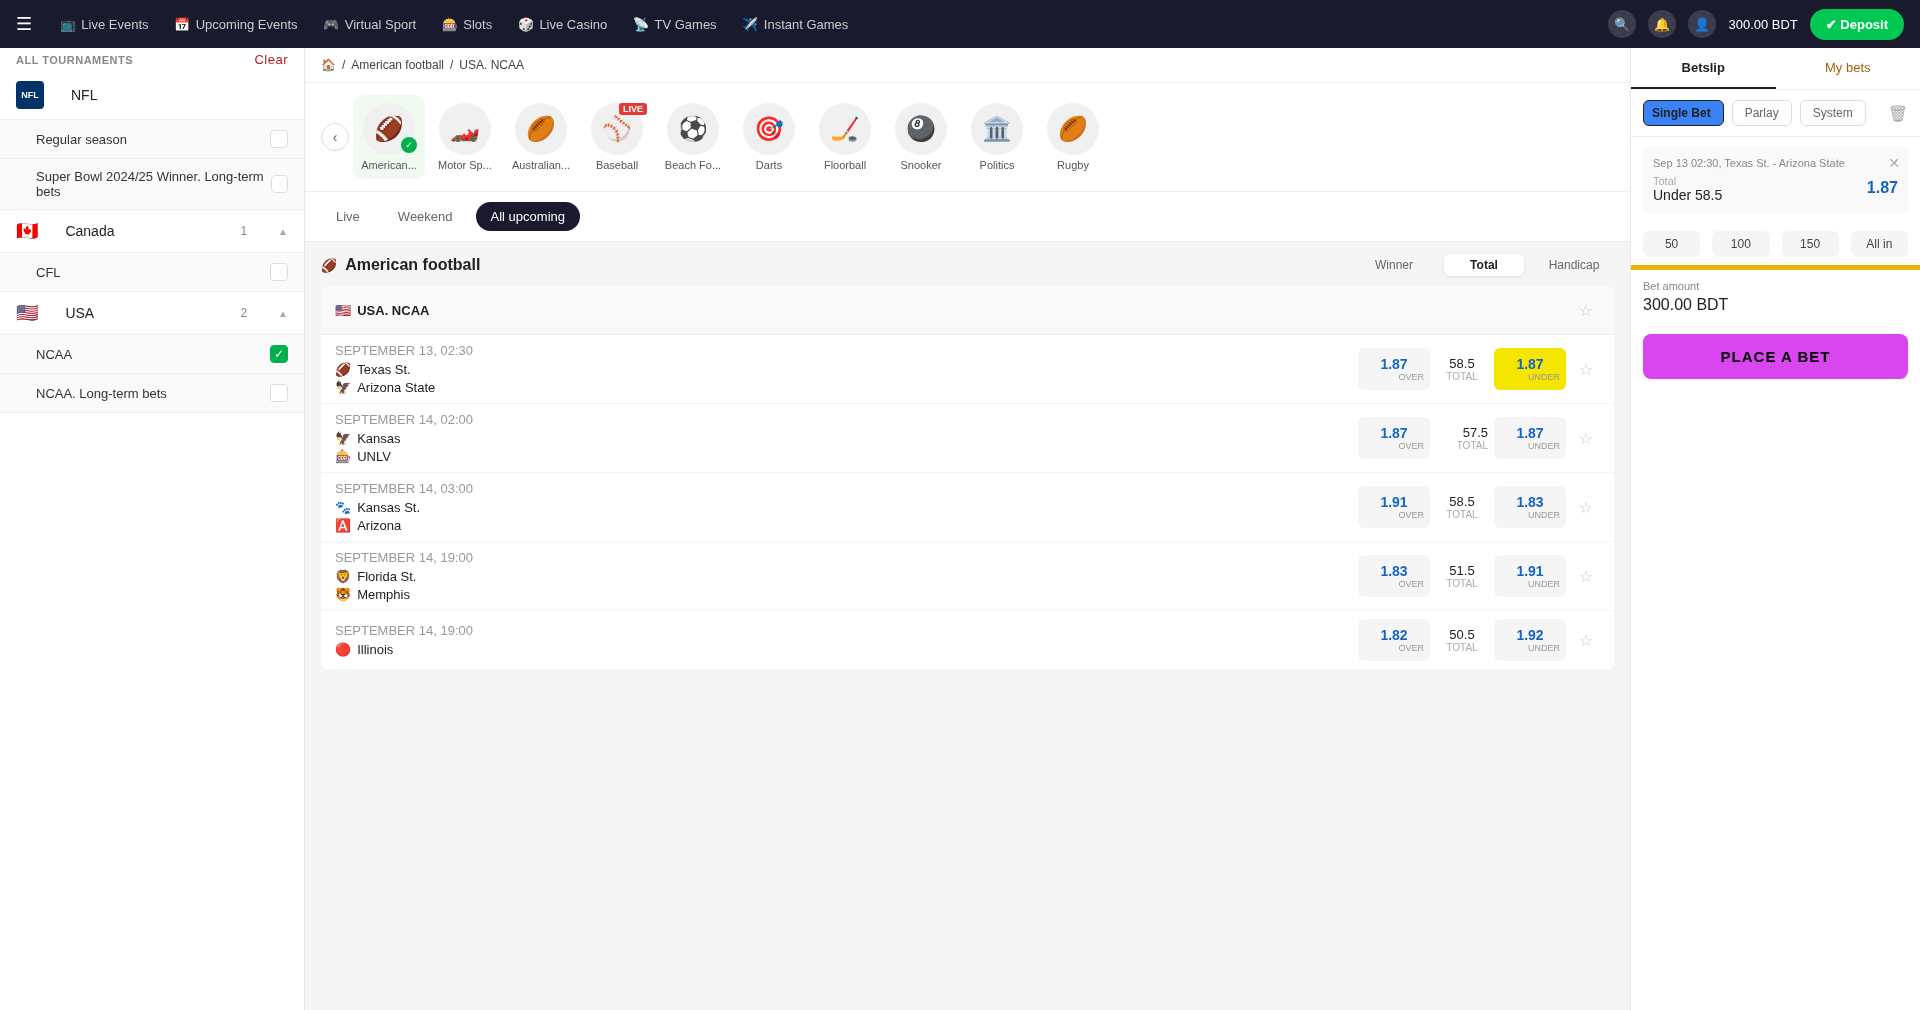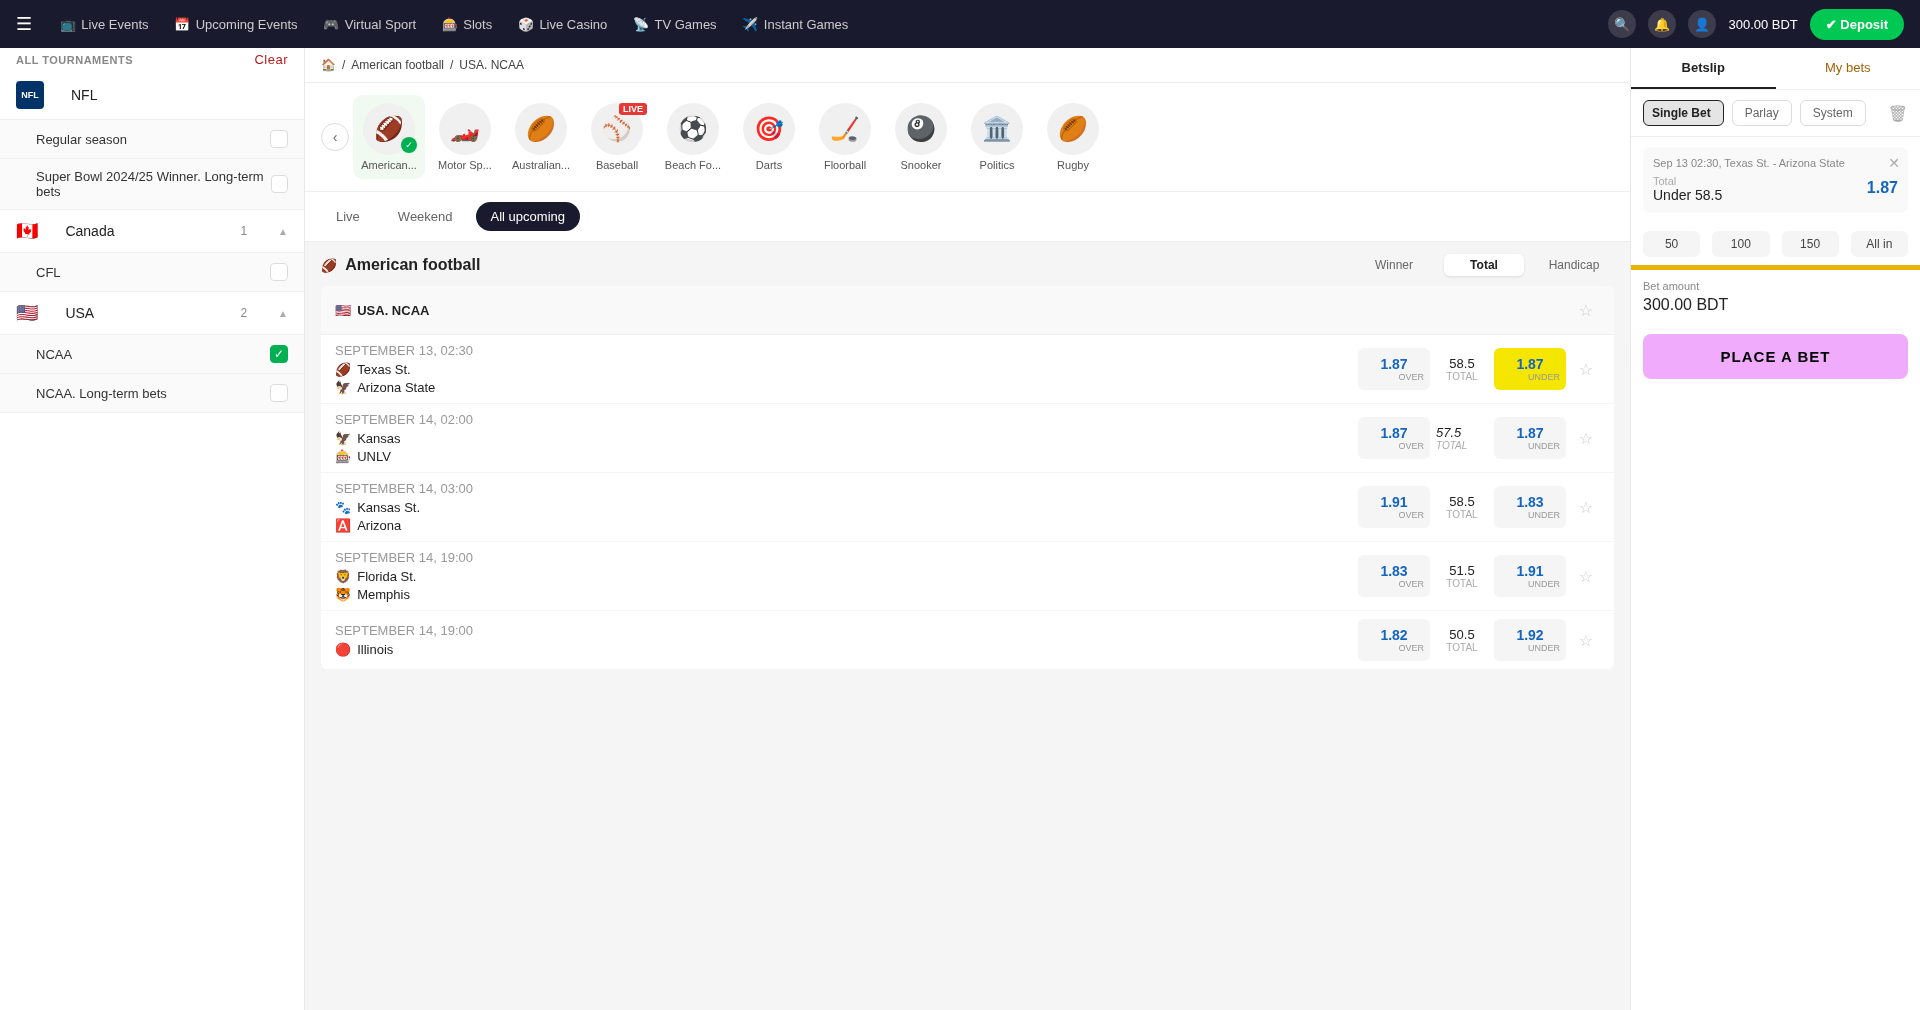--- a/index.html
+++ b/index.html
@@ -187,21 +187,21 @@
     }
     .betslip-tab.active { color: #222; font-weight: 600; border-bottom: 2px solid #222; }
     .bet-type-tabs {
       display: flex; align-items: center; gap: 8px; padding: 10px 12px;
       border-bottom: 1px solid #eee;
     }
     .bet-type-btn {
       padding: 5px 12px; border-radius: 6px; font-size: 12px;
       cursor: pointer; color: #666; border: 1px solid #ddd; background: #fff;
     }
-    .bet-type-btn.active { background: #e5e5e5; border-color: #222; color: #222; font-weight: 600; padding-left: 8px; }
+    .bet-type-btn.active { background: #3b82f6; border-color: #222; color: #222; font-weight: 600; padding-left: 8px; }
     .trash-icon { margin-left: auto; cursor: pointer; color: #aaa; font-size: 16px; }
 
     .bet-card {
       margin: 10px 12px; background: #f9f9f9; border-radius: 8px; padding: 10px;
       position: relative;
     }
     .bet-card-close { position: absolute; top: 8px; right: 8px; cursor: pointer; color: #aaa; font-size: 14px; }
     .bet-card-event { font-size: 11px; color: #888; margin-bottom: 4px; }
     .bet-card-detail { display: flex; justify-content: space-between; align-items: center; }
     .bet-card-selection { font-size: 14px; color: #222; font-weight: 500; }
@@ -213,21 +213,21 @@
     }
     .quick-amt {
       flex: 1; padding: 6px 4px; text-align: center; background: #f5f5f5;
       border-radius: 6px; font-size: 12px; cursor: pointer; color: #444;
     }
     .bet-amount-section { padding: 10px 12px; }
     .bet-amount-label { font-size: 11px; color: #888; margin-bottom: 4px; }
     .bet-amount-value { font-size: 16px; color: #222; font-weight: 500; }
 
     .place-bet-btn {
-      margin: 10px 12px; background: #f0abfc; border: none; border-radius: 8px;
+      margin: 10px 12px; background: #d946ef; border: none; border-radius: 8px;
       padding: 14px; width: calc(100% - 24px); font-size: 15px; font-weight: bold;
       cursor: pointer; text-transform: uppercase; letter-spacing: 1px;
     }
   </style>
 </head>
 <body>
 
 <nav class="topnav">
   <span class="topnav-menu-icon">☰</span>
 
@@ -445,21 +445,21 @@
                 <span>🎰</span>
                 <span>UNLV</span>
               </div>
             </div>
           </div>
           <div class="odds-group">
             <button class="odds-btn">
               <span class="odds-value">1.87</span>
               <span class="odds-type">OVER</span>
             </button>
-            <div style="text-align:left;min-width:52px;font-style:italic;">
+            <div style="text-align:right;min-width:52px;">
               <div style="font-size:13px;font-weight:500;">57.5</div>
               <div style="font-size:10px;color:#aaa;">TOTAL</div>
             </div>
             <button class="odds-btn">
               <span class="odds-value">1.87</span>
               <span class="odds-type">UNDER</span>
             </button>
           </div>
           <span class="star-btn">☆</span>
         </div>

